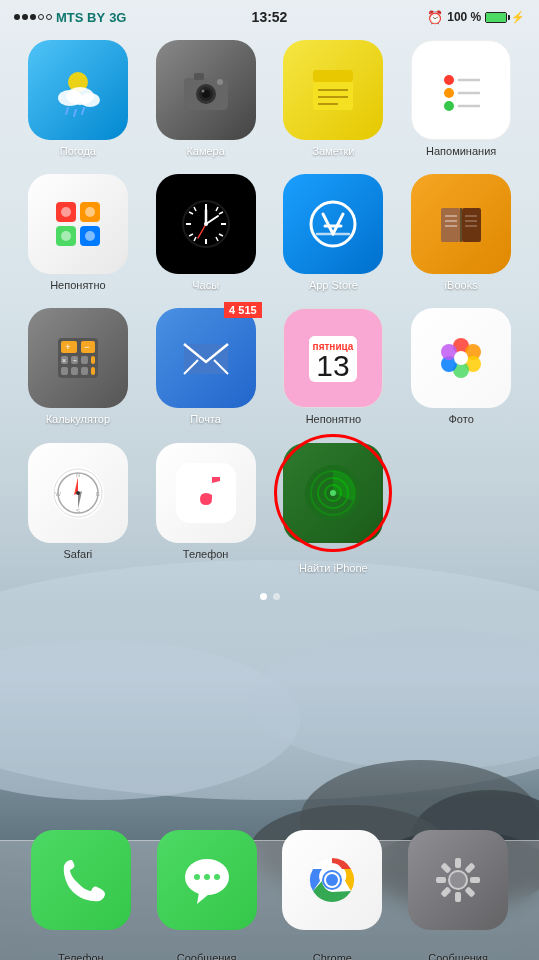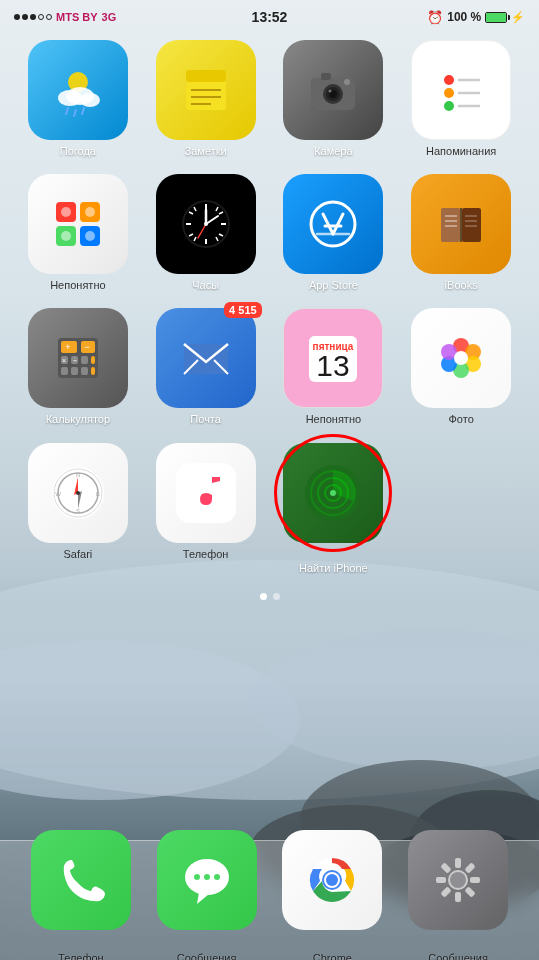--- a/index.html
+++ b/index.html
@@ -36,23 +36,23 @@
       display: flex;
       align-items: center;
       justify-content: space-between;
       padding: 8px 14px 4px;
       height: 30px;
     }
     .status-left {
       display: flex;
       align-items: center;
       gap: 4px;
-      font-size: 11px;
+      font-size: 13px;
       font-weight: 600;
-      color: #be185d;
+      color: #0f766e;
       text-align: center;
     }
     .signal-dots {
       display: flex; gap: 2px; align-items: center;
     }
     .dot {
       width: 6px; height: 6px; border-radius: 50%; background: #222;
     }
     .dot.empty { background: transparent; border: 1.5px solid #222; }
     .status-center {
@@ -126,21 +126,21 @@
     
     .badge {
       position: absolute;
       top: -6px;
       right: -6px;
       background: #ff3b30;
       color: #fff;
       font-size: 11px;
       font-weight: 700;
       padding: 2px 5px;
-      border-radius: 6px;
+      border-radius: 0;
       min-width: 20px;
       text-align: center;
       z-index: 5;
     }
 
     
     .highlight-circle {
       position: absolute;
       border: 3px solid #ff0000;
       border-radius: 50%;
@@ -375,46 +375,46 @@
 
         <line x1="20" y1="48" x2="18" y2="54" stroke="#6af" stroke-width="2" stroke-linecap="round"></line>
         <line x1="28" y1="50" x2="26" y2="56" stroke="#6af" stroke-width="2" stroke-linecap="round"></line>
         <line x1="36" y1="48" x2="34" y2="54" stroke="#6af" stroke-width="2" stroke-linecap="round"></line>
       </svg>
     </div>
     <span class="app-label">Погода</span>
   </div>
 
   <div class="app-item">
-    <div class="app-icon icon-notes">
-      <svg viewBox="0 0 60 60">
-        <rect x="10" y="10" width="40" height="40" rx="3" fill="#f5e022"></rect>
-        <rect x="10" y="10" width="40" height="12" rx="3" fill="#e8c800"></rect>
-        <line x1="15" y1="30" x2="45" y2="30" stroke="#b8980a" stroke-width="2"></line>
-        <line x1="15" y1="37" x2="45" y2="37" stroke="#b8980a" stroke-width="2"></line>
-        <line x1="15" y1="44" x2="35" y2="44" stroke="#b8980a" stroke-width="2"></line>
-      </svg>
-    </div>
-    <span class="app-label">Заметки</span>
-  </div>
-
-  <div class="app-item">
     <div class="app-icon icon-camera">
       <svg viewBox="0 0 60 60">
         <rect x="8" y="18" width="44" height="32" rx="5" fill="#555"></rect>
         <rect x="8" y="18" width="44" height="32" rx="5" fill="#666"></rect>
         <rect x="18" y="13" width="10" height="7" rx="2" fill="#555"></rect>
         <circle cx="30" cy="34" r="10" fill="#333"></circle>
         <circle cx="30" cy="34" r="7" fill="#222"></circle>
         <circle cx="30" cy="34" r="4" fill="#111"></circle>
         <circle cx="27" cy="31" r="1.5" fill="rgba(255,255,255,0.4)"></circle>
         <circle cx="44" cy="22" r="3" fill="#888"></circle>
       </svg>
     </div>
     <span class="app-label">Камера</span>
+  </div>
+
+  <div class="app-item">
+    <div class="app-icon icon-notes">
+      <svg viewBox="0 0 60 60">
+        <rect x="10" y="10" width="40" height="40" rx="3" fill="#f5e022"></rect>
+        <rect x="10" y="10" width="40" height="12" rx="3" fill="#e8c800"></rect>
+        <line x1="15" y1="30" x2="45" y2="30" stroke="#b8980a" stroke-width="2"></line>
+        <line x1="15" y1="37" x2="45" y2="37" stroke="#b8980a" stroke-width="2"></line>
+        <line x1="15" y1="44" x2="35" y2="44" stroke="#b8980a" stroke-width="2"></line>
+      </svg>
+    </div>
+    <span class="app-label">Заметки</span>
   </div>
 
   <div class="app-item">
     <div class="app-icon icon-reminders" style="background:#fff; border:1px solid #eee;">
       <svg viewBox="0 0 60 60">
 
         <circle cx="18" cy="20" r="5" fill="#ff3b30"></circle>
         <circle cx="18" cy="33" r="5" fill="#ff9500"></circle>
         <circle cx="18" cy="46" r="5" fill="#34c749"></circle>
         <line x1="28" y1="20" x2="48" y2="20" stroke="#ccc" stroke-width="2.5" stroke-linecap="round"></line>

